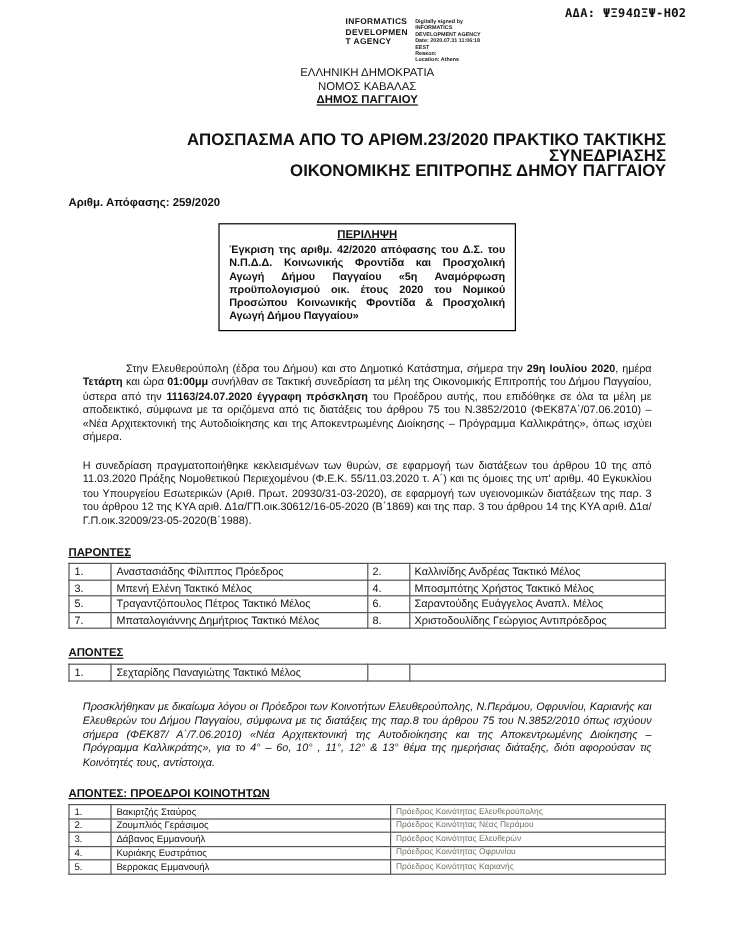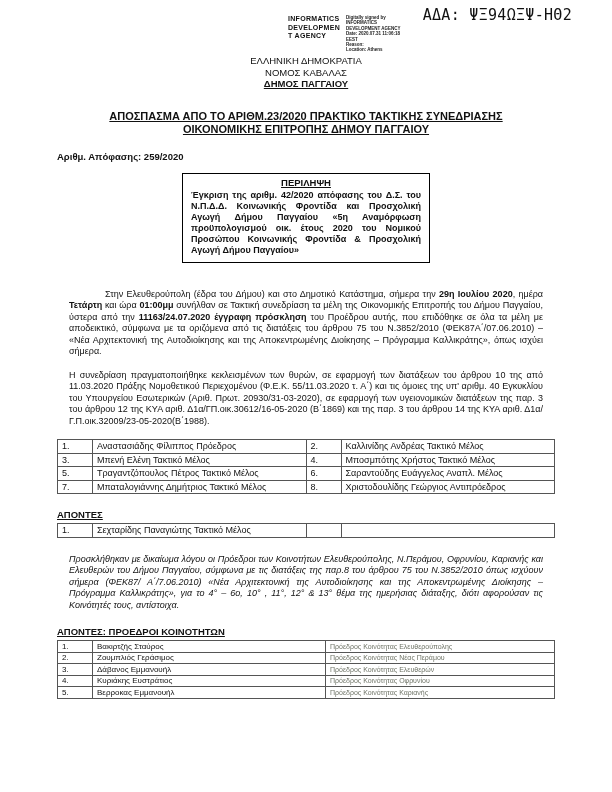--- a/index.html
+++ b/index.html
@@ -1,29 +1,29 @@
 <!DOCTYPE html>
 <html><head>
 <meta charset="utf-8">
 <style>
   html,body{margin:0;padding:0;background:#ffffff;}
   .page{
     width:612px;height:792px;position:relative;background:#fff;overflow:hidden;
     font-family:"Liberation Sans",sans-serif;color:#111;box-sizing:border-box;
     padding:55px 57px 0 57px;
   }
-  .ada{position:absolute;top:6px;right:40px;font-size:15px;font-weight:normal;
+  .ada{position:absolute;top:6px;right:40px;font-size:10px;font-weight:bold;
        font-family:"DejaVu Sans Mono",monospace;letter-spacing:0.3px;}
   .sig{position:absolute;left:288px;top:15px;display:flex;gap:6px;align-items:flex-start;}
   .sig-agency{font-size:7px;font-weight:bold;line-height:8.5px;letter-spacing:0.3px;}
   .sig-details{font-size:4.5px;line-height:5.4px;color:#222;font-weight:bold;}
   .letterhead{font-size:9.5px;line-height:11.5px;text-align:center;}
   .letterhead .muni{font-weight:bold;text-decoration:underline;}
-  .title{margin-top:20px;text-align:center;font-weight:bold;font-size:11px;line-height:13px;
-         text-decoration:underline;}
+  .title{margin-top:20px;text-align:right;font-weight:bold;font-size:14px;line-height:13px;
+         }
   .decision{margin-top:15px;font-weight:bold;font-size:9.5px;}
   .summary-box{border:1.5px solid #000;width:248px;margin:11px auto 0;padding:3px 8px 6px;box-sizing:border-box;}
   .summary-title{text-align:center;font-weight:bold;text-decoration:underline;font-size:9.5px;margin-bottom:2px;}
   .summary-body{font-weight:bold;font-size:9px;line-height:11px;text-align:justify;}
   .para{font-size:9px;line-height:11.5px;text-align:justify;margin:12px;}
   .p1{margin-top:26px;text-indent:36px;}
   .p2{margin-top:2px;}
   .attendance{margin-top:4px;text-indent:12px;text-align:left;}
   .section-heading{font-weight:bold;text-decoration:underline;font-size:9.5px;margin-top:15px;margin-bottom:3px;}
   table{width:100%;border-collapse:collapse;table-layout:fixed;}
@@ -74,20 +74,21 @@
   <div class="summary-box">
     <div class="summary-title">ΠΕΡΙΛΗΨΗ</div>
     <div class="summary-body">Έγκριση της αριθμ. 42/2020 απόφασης του Δ.Σ. του Ν.Π.Δ.Δ. Κοινωνικής Φροντίδα και Προσχολική Αγωγή Δήμου Παγγαίου «5η Αναμόρφωση προϋπολογισμού οικ. έτους 2020 του Νομικού Προσώπου Κοινωνικής Φροντίδα &amp; Προσχολική Αγωγή Δήμου Παγγαίου»</div>
   </div>
 
   <p class="para p1"><span>Στην Ελευθερούπολη (έδρα του Δήμου) και στο Δημοτικό Κατάστημα, σήμερα την </span><span style="font-weight: bold;">29η Ιουλίου 2020</span><span>, ημέρα </span><span style="font-weight: bold;">Τετάρτη</span><span> και ώρα </span><span style="font-weight: bold;">01:00μμ</span><span> συνήλθαν σε Τακτική συνεδρίαση τα μέλη της Οικονομικής Επιτροπής του Δήμου Παγγαίου, ύστερα από την </span><span style="font-weight: bold;">11163/24.07.2020 έγγραφη πρόσκληση</span><span> του Προέδρου αυτής, που επιδόθηκε σε όλα τα μέλη με αποδεικτικό, σύμφωνα με τα οριζόμενα από τις διατάξεις του άρθρου 75 του Ν.3852/2010 (ΦΕΚ87Α΄/07.06.2010) – «Νέα Αρχιτεκτονική της Αυτοδιοίκησης και της Αποκεντρωμένης Διοίκησης – Πρόγραμμα Καλλικράτης», όπως ισχύει σήμερα.</span></p>
 
   <p class="para p2">Η συνεδρίαση πραγματοποιήθηκε κεκλεισμένων των θυρών, σε εφαρμογή των διατάξεων του άρθρου 10 της από 11.03.2020 Πράξης Νομοθετικού Περιεχομένου (Φ.Ε.Κ. 55/11.03.2020 τ. Α΄) και τις όμοιες της υπ' αριθμ. 40 Εγκυκλίου του Υπουργείου Εσωτερικών (Αριθ. Πρωτ. 20930/31-03-2020), σε εφαρμογή των υγειονομικών διατάξεων της παρ. 3 του άρθρου 12 της ΚΥΑ αριθ. Δ1α/ΓΠ.οικ.30612/16-05-2020 (Β΄1869) και της παρ. 3 του άρθρου 14 της ΚΥΑ αριθ. Δ1α/Γ.Π.οικ.32009/23-05-2020(Β΄1988).</p>
 
 
+  <div class="section-heading">ΠΑΡΟΝΤΕΣ</div>
   <table class="members-table">
     <tbody>
         <tr>
       <td class="num">1.</td>
       <td class="name">Αναστασιάδης Φίλιππος Πρόεδρος</td>
       <td class="num">2.</td>
       <td class="name">Καλλινίδης Ανδρέας Τακτικό Μέλος</td>
     </tr>
     <tr>
       <td class="num">3.</td>

